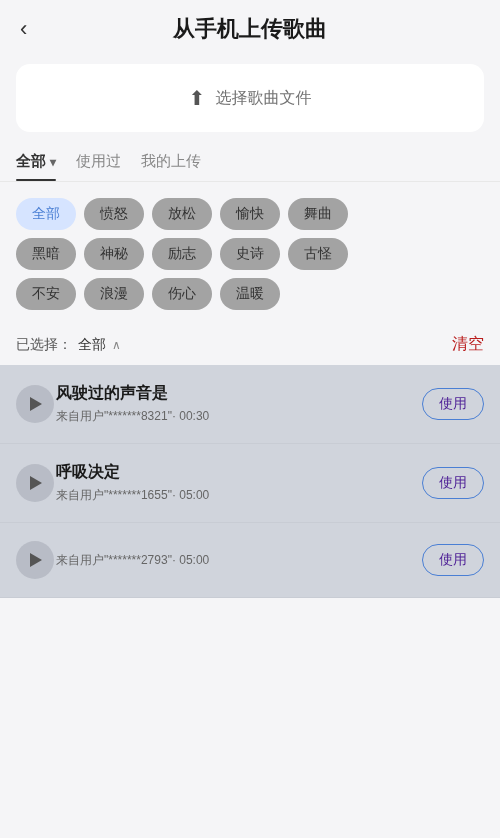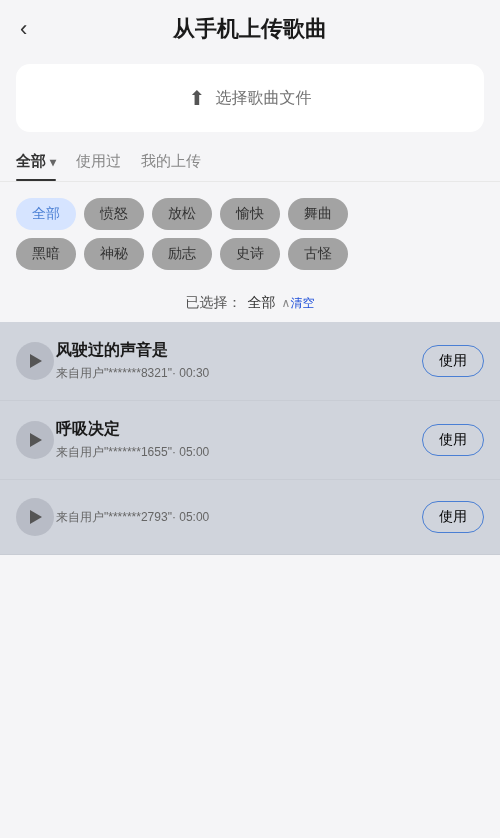--- a/index.html
+++ b/index.html
@@ -106,41 +106,41 @@
       white-space: nowrap;
     }
     .tag.active {
       background: #d6e4ff;
       color: #4a7fd4;
     }
     .selected-bar {
       padding: 10px 16px;
       display: flex;
       align-items: center;
-      justify-content: center;
+      justify-content: space-between;
       background: #f5f5f7;
     }
     .selected-info {
       font-size: 14px;
       color: #555;
       display: flex;
       align-items: center;
       gap: 6px;
     }
     .selected-value {
       color: #333;
       font-weight: 500;
     }
     .chevron-up {
       font-size: 12px;
       color: #888;
     }
     .clear-btn {
-      font-size: 12px;
-      color: #1d4ed8;
+      font-size: 16px;
+      color: #b91c1c;
       cursor: pointer;
     }
     .song-list {
       background: #d0d4dc;
       flex: 1;
     }
     .song-item {
       background: #d0d4dc;
       padding: 18px 16px;
       display: flex;
@@ -179,21 +179,21 @@
     .song-meta {
       font-size: 12px;
       color: #666;
     }
     .use-btn {
       background: transparent;
       border: 1.5px solid #4a7fd4;
       border-radius: 20px;
       padding: 6px 16px;
       font-size: 14px;
-      color: #000000;
+      color: #4c1d95;
       cursor: pointer;
       white-space: nowrap;
     }
   </style>
 </head>
 <body>
 
 <div class="header">
   <span class="back-btn">‹</span>
   <span class="header-title">从手机上传歌曲</span>
@@ -225,20 +225,26 @@
     <div class="tag">愉快</div>
     <div class="tag">舞曲</div>
   </div>
   <div class="tags-row">
     <div class="tag">黑暗</div>
     <div class="tag">神秘</div>
     <div class="tag">励志</div>
     <div class="tag">史诗</div>
     <div class="tag">古怪</div>
   </div>
+  <div class="tags-row">
+    <div class="tag">不安</div>
+    <div class="tag">浪漫</div>
+    <div class="tag">伤心</div>
+    <div class="tag">温暖</div>
+  </div>
 </div>
 
 <div class="selected-bar">
   <div class="selected-info">
     <span>已选择：</span>
     <span class="selected-value">全部</span>
     <span class="chevron-up">∧</span>
   </div>
   <span class="clear-btn">清空</span>
 </div>

